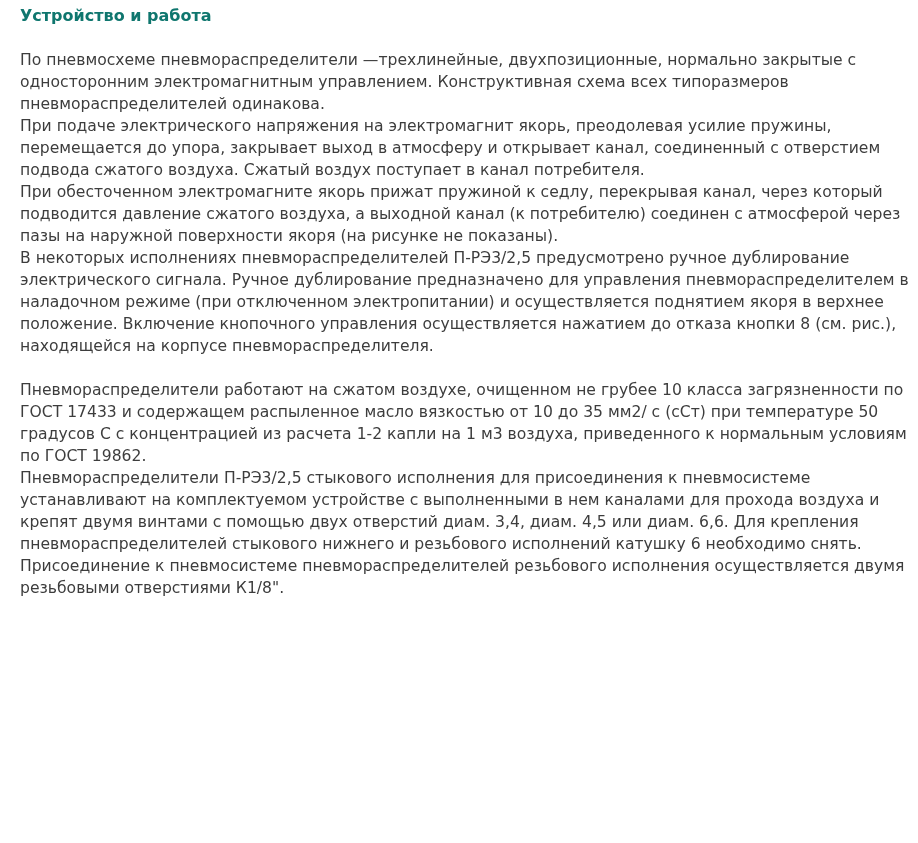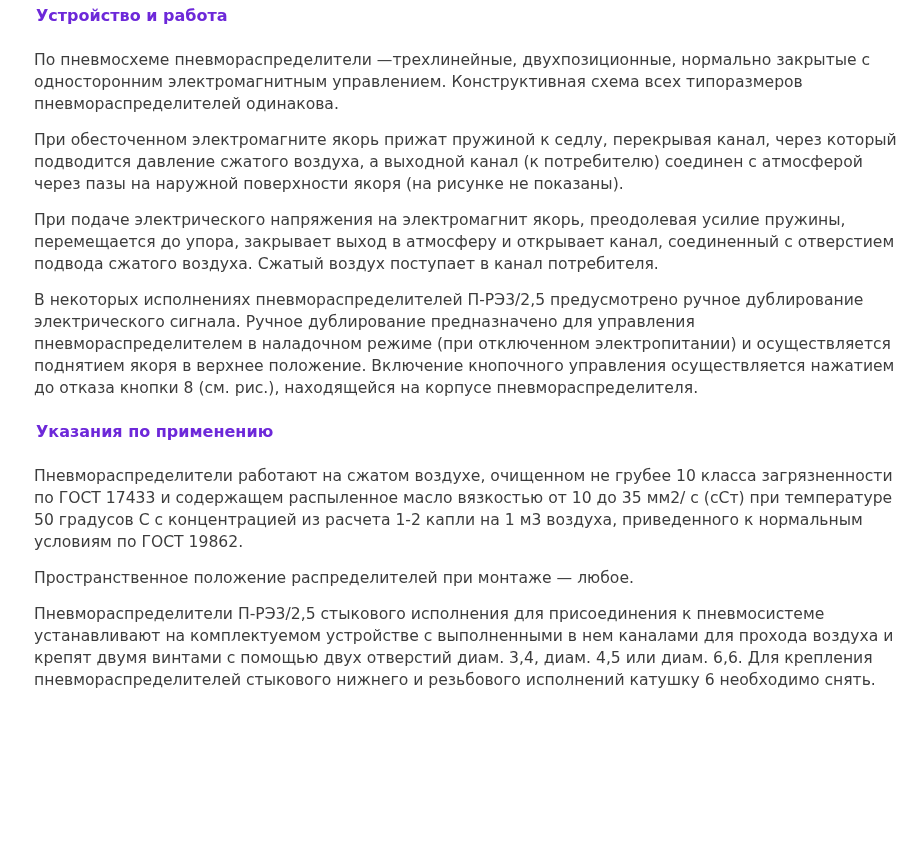--- a/index.html
+++ b/index.html
@@ -14,44 +14,43 @@
     font-family: "DejaVu Sans", "Liberation Sans", sans-serif;
     font-size: 15.6px;
     line-height: 22px;
     color: #3d3d3d;
   }
   main.doc { display: block; }
   h2.section-heading {
     font-size: 16px;
     line-height: 22px;
     font-weight: bold;
-    margin: 0 0 22px 16px;
-    color: #6d28d9;
+    margin: 0 0 22px 0;
+    color: #0f766e;
   }
   section + section { margin-top: 22px; }
   .paras p {
-    margin: 14px;
+    margin: 0;
     padding: 0;
   }
 </style>
 </head>
 <body style="color: rgb(61, 61, 61); background: rgb(255, 255, 255);">
 
 <main class="doc">
   <section>
     <h2 class="section-heading">Устройство и работа</h2>
     <div class="paras">
         <p>По пневмосхеме пневмораспределители —трехлинейные, двухпозиционные, нормально закрытые с односторонним электромагнитным управлением. Конструктивная схема всех типоразмеров пневмораспределителей одинакова.</p>
+        <p>При подаче электрического напряжения на электромагнит якорь, преодолевая усилие пружины, перемещается до упора, закрывает выход в атмосферу и открывает канал, соединенный с отверстием подвода сжатого воздуха. Сжатый воздух поступает в канал потребителя.</p>
         <p>При обесточенном электромагните якорь прижат пружиной к седлу, перекрывая канал, через который подводится давление сжатого воздуха, а выходной канал (к потребителю) соединен с атмосферой через пазы на наружной поверхности якоря (на рисунке не показаны).</p>
-        <p>При подаче электрического напряжения на электромагнит якорь, преодолевая усилие пружины, перемещается до упора, закрывает выход в атмосферу и открывает канал, соединенный с отверстием подвода сжатого воздуха. Сжатый воздух поступает в канал потребителя.</p>
         <p>В некоторых исполнениях пневмораспределителей П-РЭ3/2,5 предусмотрено ручное дублирование электрического сигнала. Ручное дублирование предназначено для управления пневмораспределителем в наладочном режиме (при отключенном электропитании) и осуществляется поднятием якоря в верхнее положение. Включение кнопочного управления осуществляется нажатием до отказа кнопки 8 (см. рис.), находящейся на корпусе пневмораспределителя.</p>
       </div>
   </section>
 
   <section>
-    <h2 class="section-heading">Указания по применению</h2>
     <div class="paras">
         <p>Пневмораспределители работают на сжатом воздухе, очищенном не грубее 10 класса загрязненности по ГОСТ 17433 и содержащем распыленное масло вязкостью от 10 до 35 мм2/ с (сСт) при температуре 50 градусов С с концентрацией из расчета 1-2 капли на 1 м3 воздуха, приведенного к нормальным условиям по ГОСТ 19862.</p>
-        <p>Пространственное положение распределителей при монтаже — любое.</p>
         <p>Пневмораспределители П-РЭ3/2,5 стыкового исполнения для присоединения к пневмосистеме устанавливают на комплектуемом устройстве с выполненными в нем каналами для прохода воздуха и крепят двумя винтами с помощью двух отверстий диам. 3,4, диам. 4,5 или диам. 6,6. Для крепления пневмораспределителей стыкового нижнего и резьбового исполнений катушку 6 необходимо снять.</p>
+        <p>Присоединение к пневмосистеме пневмораспределителей резьбового исполнения осуществляется двумя резьбовыми отверстиями К1/8".</p>
       </div>
   </section>
 </main>
 
 </body></html>

